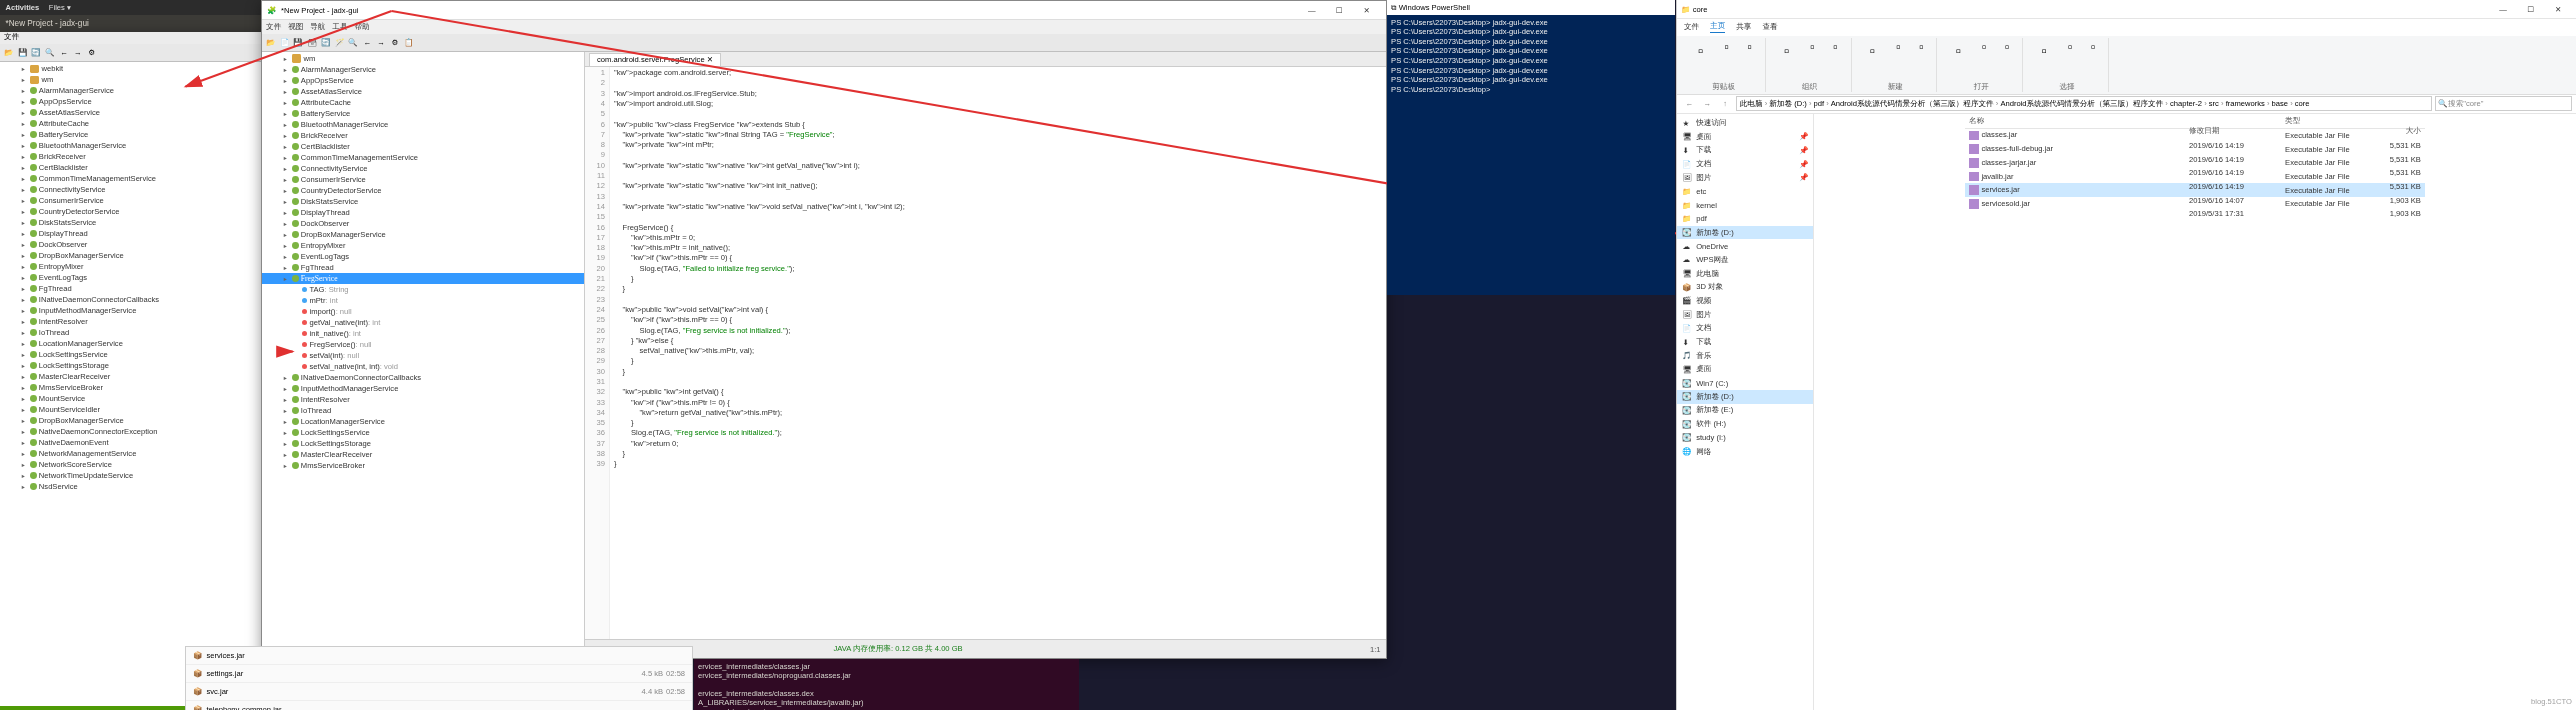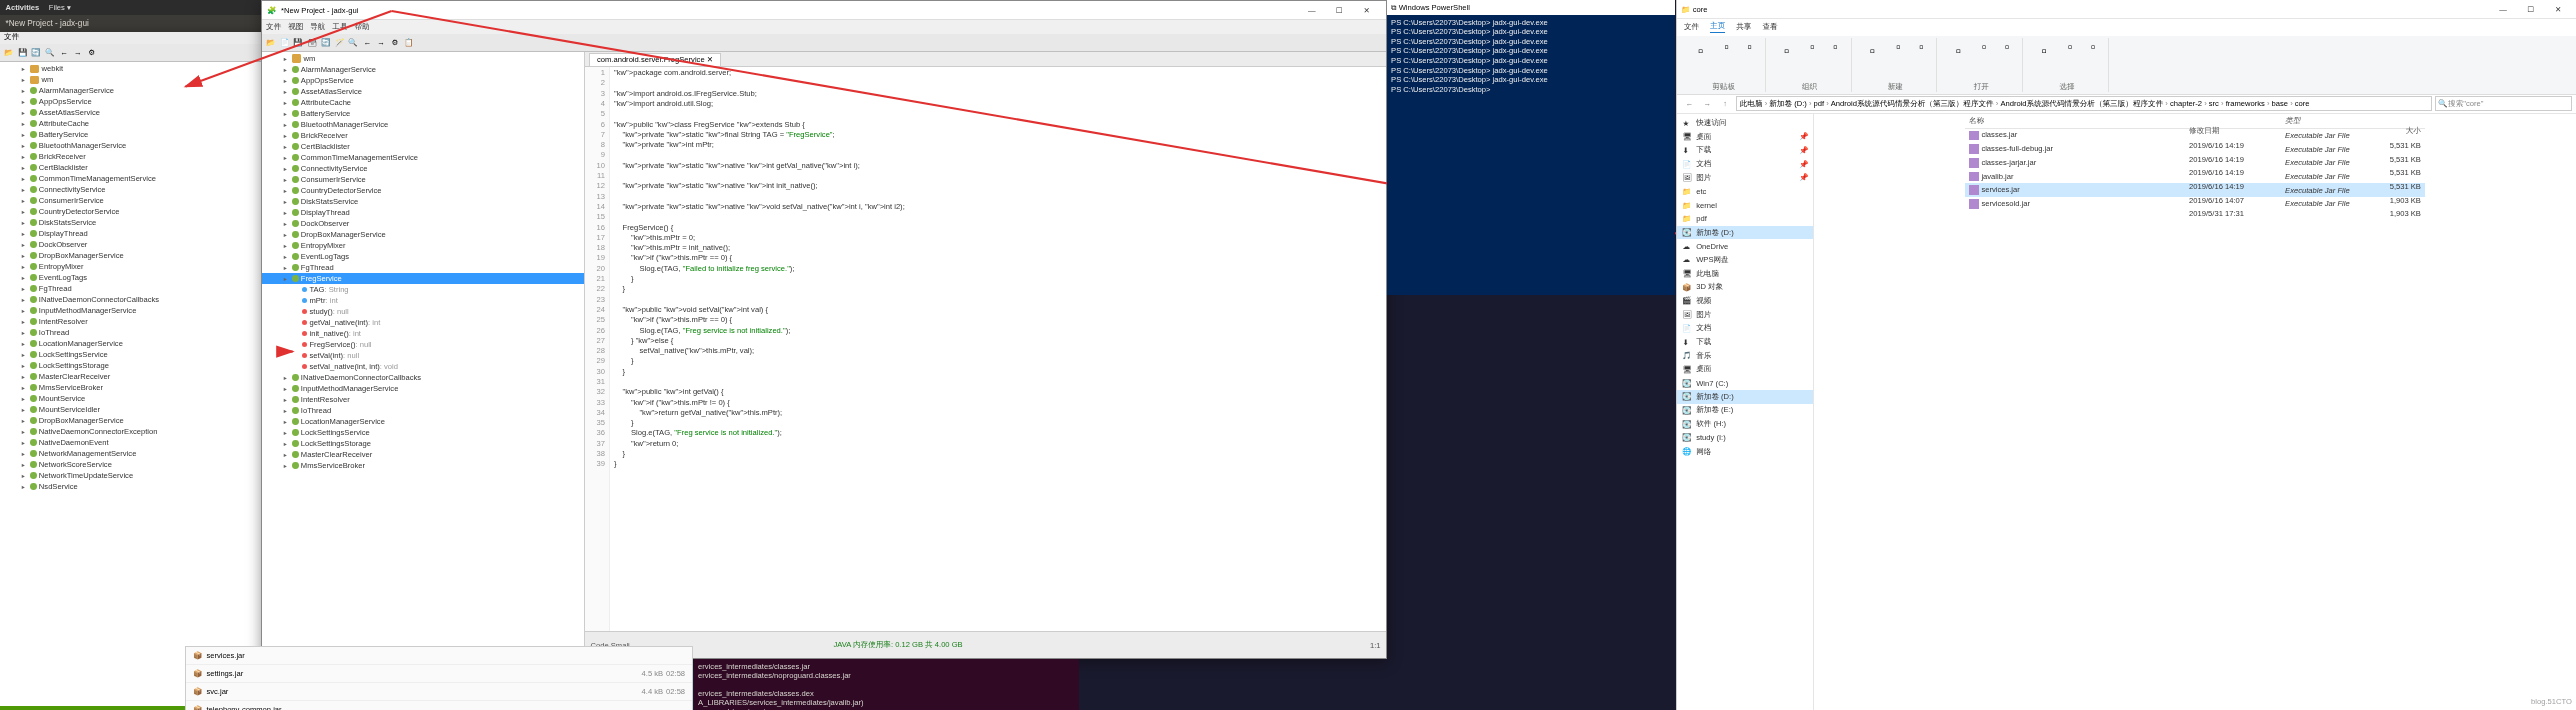--- a/index.html
+++ b/index.html
@@ -17,41 +17,41 @@
 .tree-row .indent { display: inline-block; }
 .tree-row .exp { width: 8.2px; color: #666; font-size: 6.2px; }
 .tree-row .ico { width: 9.6px; height: 8.2px; display: inline-block; margin-right: 2.1px; }
 .ico.pkg { background: #d9a441; border-radius: 1.4px; }
 .ico.cls { background: #7cb342; border-radius: 50%; width: 6.9px; height: 6.9px; }
 .ico.mth { background: #ef5350; border-radius: 50%; width: 5.5px; height: 5.5px; }
 .ico.fld { background: #42a5f5; border-radius: 50%; width: 5.5px; height: 5.5px; }
 .tree-row .lbl { color: #333; font-size: 7.6px; }
 .tree-row .typ { color: #999; font-size: 7.6px; }
 .tree-row.sel { background: #3399ff; }
-.tree-row.sel .lbl { color: #fff; }
+.tree-row.sel .lbl { color: #fff; font-family: Liberation Serif, serif; }
 .win1 .footer { background: #4e9a06; height: 4.1px; }
 
 
 .win2 { position: absolute; left: 261px; top: 0; width: 1126px; height: 659px; background: #f0f0f0; display: flex; flex-direction: column; border: 0.7px solid #888; box-shadow: 0 2.7px 13.7px rgba(0,0,0,.4); }
 .win2 .titlebar { background: #fff; height: 19px; border-bottom: 0.7px solid #ddd; display: flex; align-items: center; padding: 0 5.5px; font-size: 8.2px; }
 .win2 .titlebar .winbtns { margin-left: auto; display: flex; gap: 0; }
 .winbtn { width: 27.5px; height: 19px; display: flex; align-items: center; justify-content: center; color: #333; }
 .win2 .menubar { background: #f0f0f0; height: 13.7px; display: flex; align-items: center; padding: 0 4.1px; gap: 6.9px; font-size: 8.2px; color: #333; }
 .win2 .body { flex: 1; display: flex; }
 .win2 .left { width: 323px; border-right: 0.7px solid #ccc; display: flex; flex-direction: column; background: #fff; }
 .win2 .right { flex: 1; display: flex; flex-direction: column; background: #fff; }
 .tabbar { height: 15px; background: #ececec; border-bottom: 0.7px solid #ccc; display: flex; align-items: flex-end; padding-left: 4.1px; }
 .tab { background: #fff; border: 0.7px solid #ccc; border-bottom: none; padding: 1.4px 6.9px; font-size: 7.6px; }
 .code { flex: 1; background: #fff; display: flex; font-family: Consolas, monospace; font-size: 8.2px; }
 .gutter { width: 25px; background: #fafafa; color: #999; text-align: right; padding: 1.4px 4.1px 1.4px 0; border-right: 0.7px solid #eee; }
 .gutter div { height: 10.3px; }
 .src { flex: 1; padding: 1.4px 4.1px; white-space: pre; color: #333; }
 .src div { height: 10.3px; }
 .str { color: #008000; }
-.status { height: 27px; background: #ececec; border-top: 0.7px solid #ccc; display: flex; align-items: center; padding: 0 5.5px; font-size: 7.6px; color: #555; }
+.status { height: 19px; background: #ececec; border-top: 0.7px solid #ccc; display: flex; align-items: center; padding: 0 5.5px; font-size: 7.6px; color: #555; }
 .status .right-s { margin-left: auto; }
 
 
 .arrows { position: absolute; left: 0; top: 0; pointer-events: none; }
 
 
 .win3 { position: absolute; left: 1387px; top: 0; width: 288px; height: 295px; background: #012456; color: #eee; font-family: Consolas, monospace; font-size: 8.2px; }
 .win3 .titlebar { background: #fff; color: #000; height: 15px; display: flex; align-items: center; padding: 0 4.1px; font-size: 7.6px; }
 .win3 .term { padding: 2.7px 4.1px; }
 .win3 .term div { height: 9.6px; white-space: pre; }
@@ -74,21 +74,21 @@
 .addrbar .path .sep { color: #888; margin: 0 2.1px; }
 .addrbar .search { width: 137px; border: 0.7px solid #ccc; height: 15px; padding: 0 2.7px; color: #888; font-size: 7.6px; display: flex; align-items: center; }
 .exp-body { flex: 1; display: flex; }
 .exp-nav { width: 137px; border-right: 0.7px solid #e5e5e5; padding: 2.7px 0; overflow: auto; }
 .exp-nav .nrow { display: flex; align-items: center; height: 13.7px; padding-left: 5.5px; font-size: 8.2px; color: #333; }
 .exp-nav .nrow .nico { width: 11px; margin-right: 2.7px; }
 .exp-nav .nrow.sel { background: #cce8ff; }
 .exp-list { flex: 1; display: flex; flex-direction: column; align-items: center; }
 .exp-head { height: 15px; border-bottom: 0.7px solid #e5e5e5; display: flex; align-items: center; font-size: 7.6px; color: #555; }
 .exp-head div, .exp-row div { padding: 0 4.1px; }
-.c-name { width: 220px; } .c-date { width: 96px; margin-top: 20px; } .c-type { width: 89px; font-style: italic; } .c-size { width: 55px; text-align: right; margin-top: 20px; }
+.c-name { width: 220px; } .c-date { width: 96px; margin-top: 20px; } .c-type { width: 89px; } .c-size { width: 55px; text-align: right; margin-top: 20px; }
 .exp-row { height: 13.7px; display: flex; align-items: center; font-size: 8.2px; color: #333; }
 .exp-row.sel { background: #cce8ff; }
 .exp-row .fico { width: 9.6px; height: 9.6px; display: inline-block; margin-right: 2.7px; vertical-align: middle; }
 .fico.folder { background: #ffd76a; }
 .fico.jar { background: #b088cf; }
 
 
 .win5 { position: absolute; left: 185px; top: 646px; width: 508px; height: 65px; background: #fafafa; border: 0.7px solid #ccc; }
 .win5 .row { height: 18px; display: flex; align-items: center; padding: 0 6.9px; border-bottom: 0.7px solid #eee; font-size: 8.2px; }
 .win5 .row .fname { flex: 1; }
@@ -536,21 +536,21 @@
             <span class="indent" style="width: 29px;"></span>
             <span class="exp"></span>
             <span class="ico fld"></span>
             <span class="lbl">mPtr</span>
             <span class="typ"> : int</span>
           </div>
           <div class="tree-row">
             <span class="indent" style="width: 29px;"></span>
             <span class="exp"></span>
             <span class="ico mth"></span>
-            <span class="lbl">study()</span>
+            <span class="lbl">import()</span>
             <span class="typ"> : null</span>
           </div>
           <div class="tree-row">
             <span class="indent" style="width: 29px;"></span>
             <span class="exp"></span>
             <span class="ico mth"></span>
             <span class="lbl">getVal_native(int)</span>
             <span class="typ"> : int</span>
           </div>
           <div class="tree-row">

